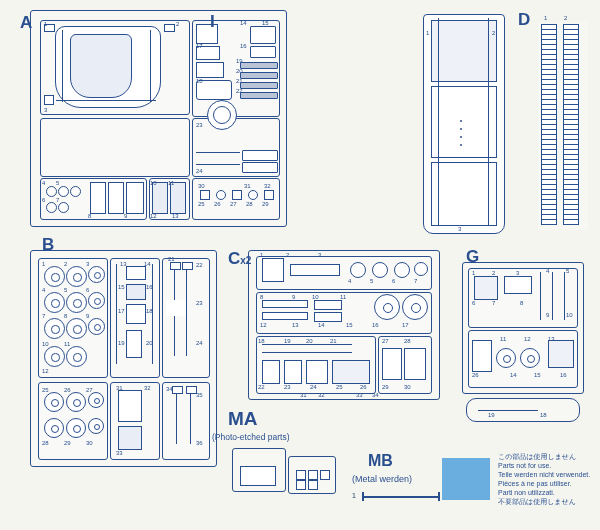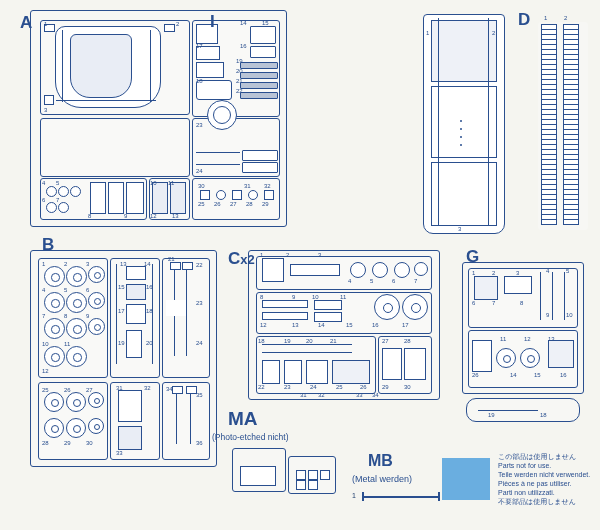--- a/index.html
+++ b/index.html
@@ -23,21 +23,21 @@
   .frame.thin{border-width:1px;}
 
   .sprue-label{
     position:absolute;
     font-size:17px;
     font-weight:bold;
     color:#2a4f8f;
     letter-spacing:0;
     line-height:1;
   }
-  .sprue-label .sub{font-size:13px;font-weight:bold;vertical-align:baseline;}
+  .sprue-label .sub{font-size:10px;font-weight:bold;vertical-align:baseline;}
 
   .pn{
     position:absolute;
     font-size:6px;
     color:#2a4f8f;
     line-height:1;
     white-space:nowrap;
   }
 
   
@@ -461,21 +461,21 @@
   <div class="pn" style="left:534px;top:372px;">15</div>
   <div class="pn" style="left:560px;top:372px;">16</div>
   <div class="pn" style="left:472px;top:372px;">26</div>
 
   <div class="frame thin" style="left:466px;top:398px;width:112px;height:22px;border-radius:10px;"></div>
   <div class="rod" style="left:478px;top:410px;width:60px;"></div>
   <div class="pn" style="left:488px;top:412px;">19</div>
   <div class="pn" style="left:540px;top:412px;">18</div>
 
   <div class="ma-title" style="left:228px;top:408px;">MA</div>
-  <div class="ma-sub" style="left:212px;top:432px;">(Photo-etched nicht)</div>
+  <div class="ma-sub" style="left:212px;top:432px;">(Photo-etched parts)</div>
   <div class="frame thin" style="left:232px;top:448px;width:52px;height:42px;"></div>
   <div class="frame thin" style="left:288px;top:456px;width:46px;height:36px;"></div>
   <div class="poly" style="left:240px;top:466px;width:34px;height:18px;"></div>
   <div class="tiny" style="left:296px;top:470px;width:8px;height:8px;"></div>
   <div class="tiny" style="left:308px;top:470px;width:8px;height:8px;"></div>
   <div class="tiny" style="left:320px;top:470px;width:8px;height:8px;"></div>
   <div class="tiny" style="left:296px;top:480px;width=8px;width:8px;height:8px;"></div>
   <div class="tiny" style="left:308px;top:480px;width:8px;height:8px;"></div>
 
   <div class="mb-title" style="left:368px;top:452px;">MB</div>

